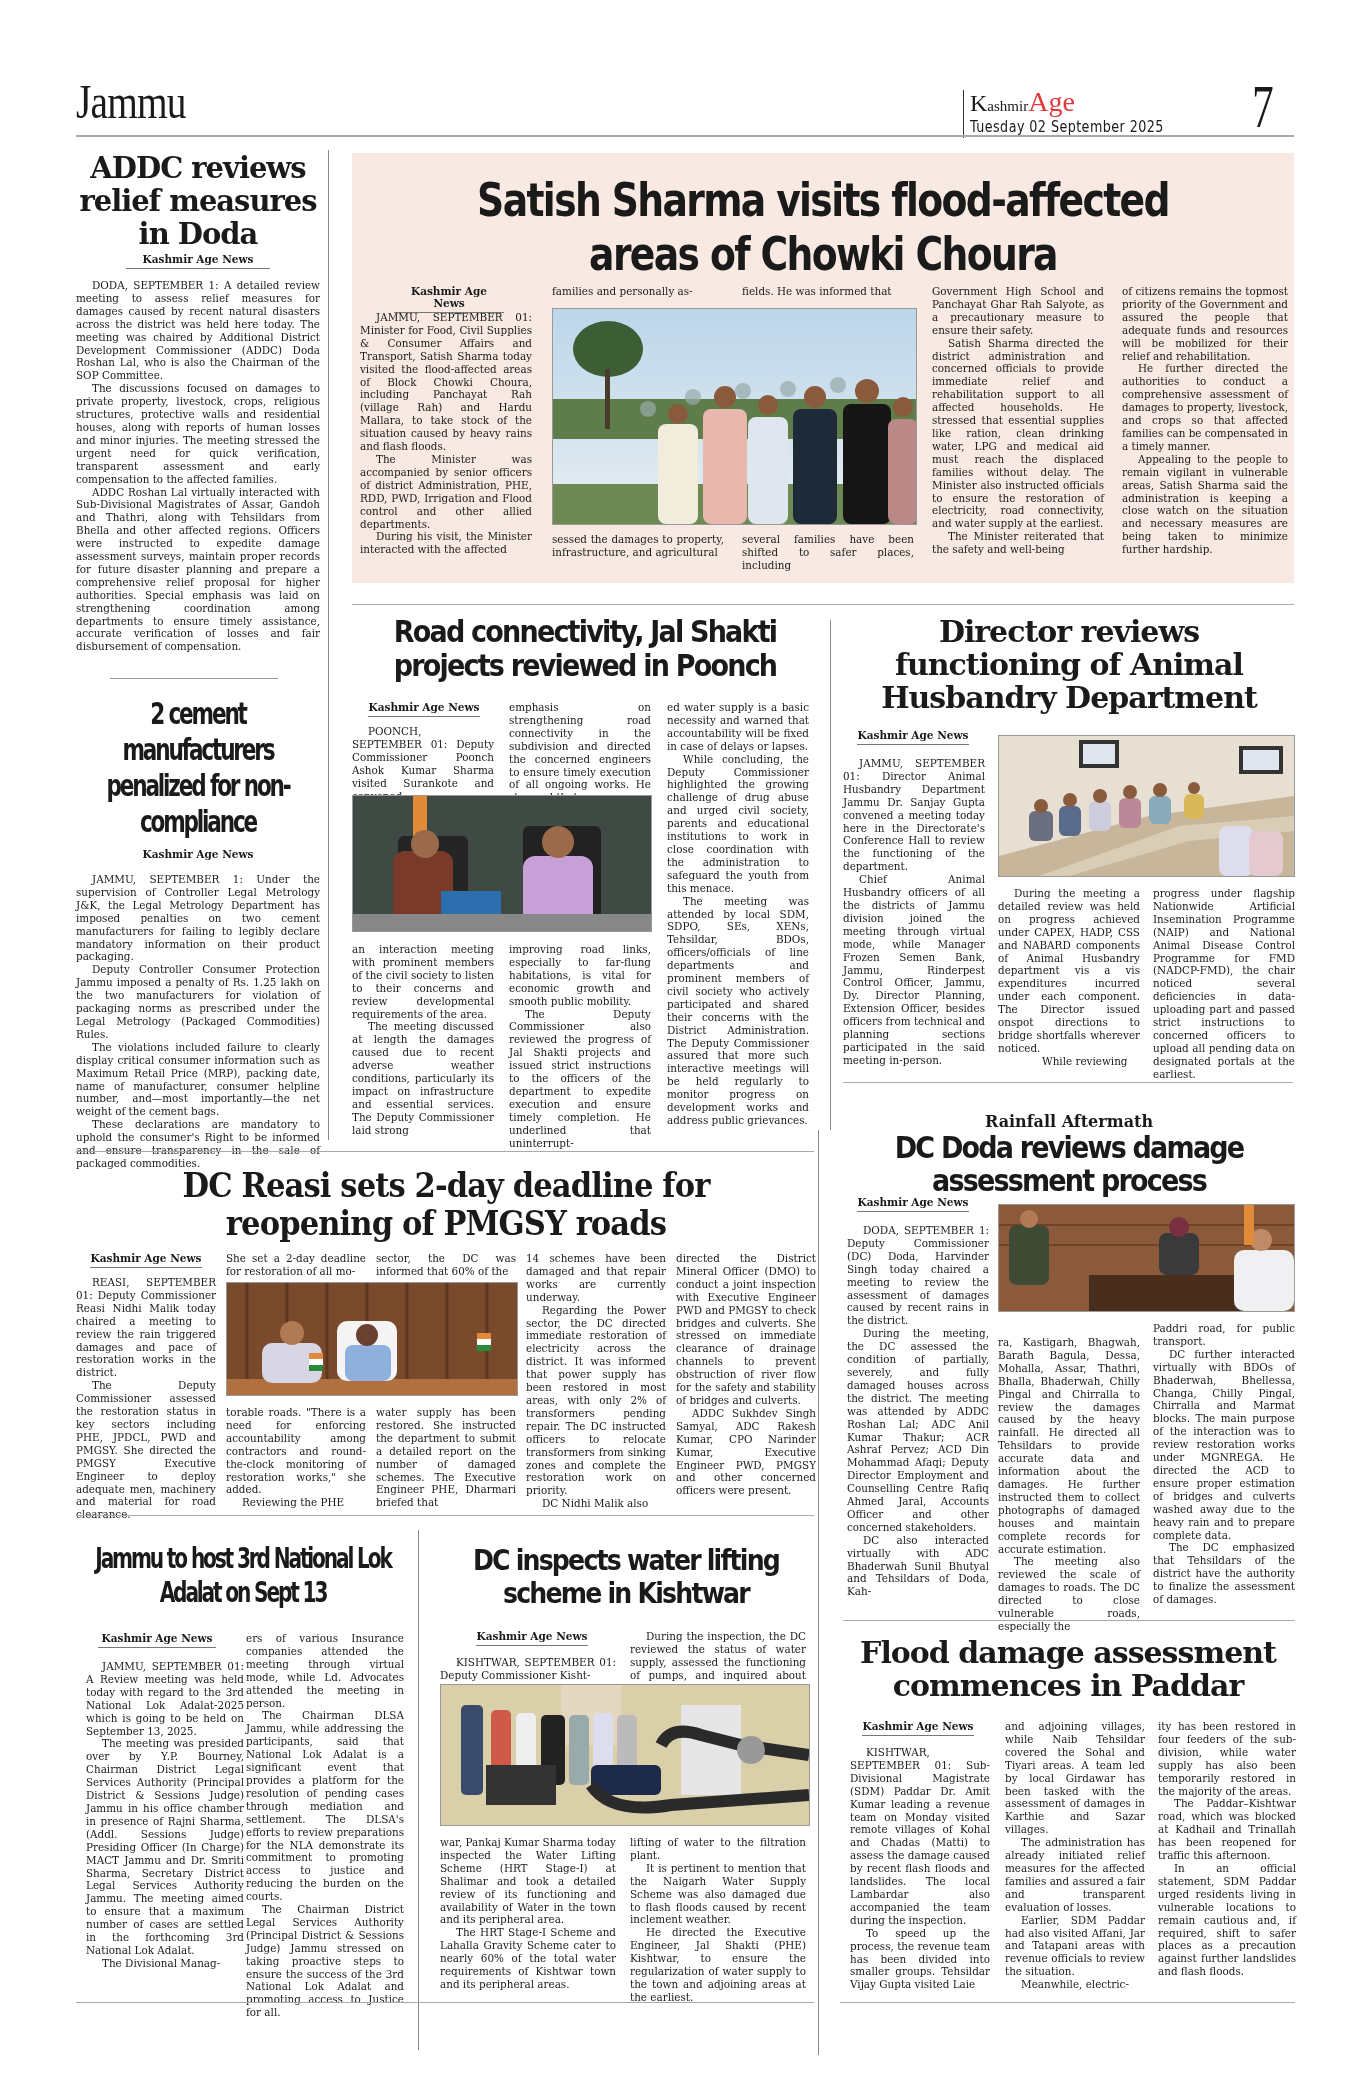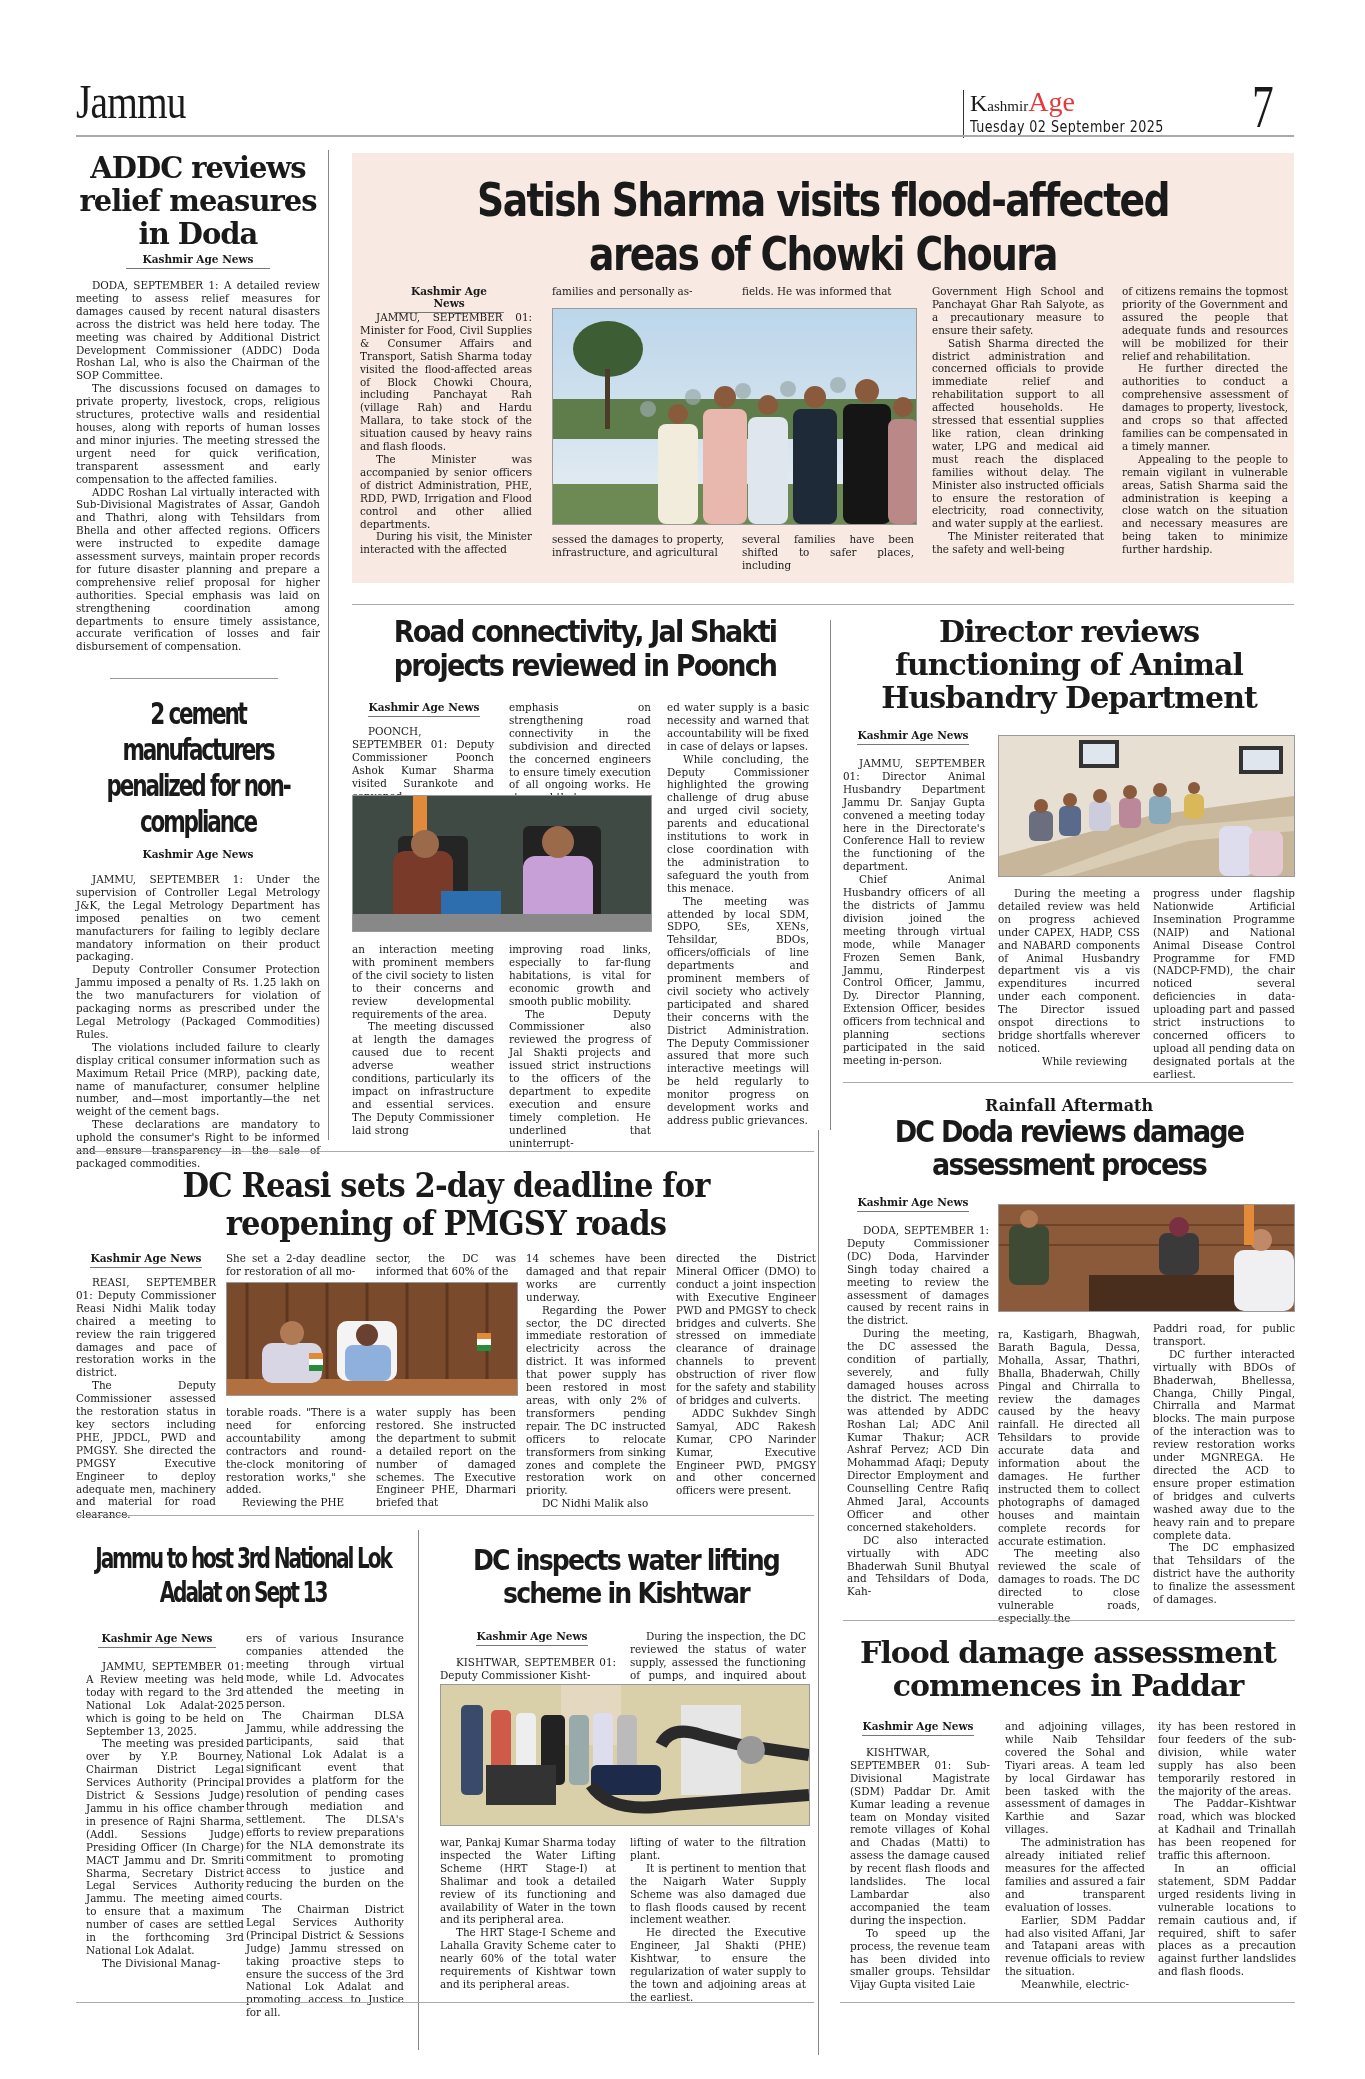--- a/index.html
+++ b/index.html
@@ -17,21 +17,21 @@
   .vrule{width:1px;background:#888;}
   .hl-serif{font-family:"DejaVu Serif",serif;font-weight:bold;text-align:center;letter-spacing:-1px;}
   .hl-cond{font-family:"DejaVu Sans",sans-serif;font-weight:bold;text-align:center;letter-spacing:-2px;}
   .hl-ultra{font-family:"DejaVu Sans",sans-serif;font-weight:bold;text-align:center;letter-spacing:-3px;transform:scaleX(.72);transform-origin:center top;}
   .byline{font-family:"DejaVu Serif",serif;font-weight:bold;font-size:10.5px;text-align:center;border-bottom:1px solid #777;padding-bottom:3px;}
   .body{font-family:"DejaVu Serif",serif;font-size:10.4px;line-height:12.9px;text-align:justify;hyphens:auto;}
   .body p{margin:0;text-indent:16px;}
   .body p.noindent{text-indent:0;}
   .photo{position:relative;overflow:hidden;border:1px solid #999;}
   .tint{background:#f8e9e3;}
-  .kicker{font-family:"DejaVu Serif",serif;font-weight:bold;font-size:16px;text-align:center;}
+  .kicker{font-family:"DejaVu Serif",serif;font-weight:bold;font-size:16px;text-align:center;margin-top:16px;}
 </style>
 </head>
 <body>
 
 <div class="abs masthead-section">Jammu</div>
 <div class="abs brand-wrap">
   <div class="brand">
     <span class="k">K</span><span class="ash">ashmir</span><span class="age">Age</span>
   </div>
   <div class="dateline">Tuesday 02 September 2025</div>
@@ -241,21 +241,21 @@
       <rect x="10" y="20" width="40" height="60" rx="8" fill="#3f4a35"></rect>
         <circle cx="30" cy="14" r="9" fill="#b07a55"></circle>
       <rect x="90" y="70" width="160" height="36" fill="#4a2e1d"></rect>
       <rect x="160" y="28" width="40" height="42" rx="8" fill="#3a3a3a"></rect>
         <circle cx="180" cy="22" r="10" fill="#7a3040"></circle>
       <rect x="235" y="45" width="60" height="61" rx="10" fill="#f0f0f2"></rect>
         <circle cx="262" cy="35" r="11" fill="#c08a68"></circle>
       <rect x="245" y="0" width="10" height="40" fill="#e08a3a"></rect>
     </svg>
   </div>
-  <div class="body" style="position:absolute;left:155px;top:232px;width:142px;">
+  <div class="body" style="position:absolute;left:155px;top:240px;width:142px;">
     <p class="noindent">ra, Kastigarh, Bhagwah, Barath Bagula, Dessa, Mohalla, Assar, Thathri, Bhalla, Bhaderwah, Chilly Pingal and Chirralla to review the damages caused by the heavy rainfall. He directed all Tehsildars to provide accurate data and information about the damages. He further instructed them to collect photographs of damaged houses and maintain complete records for accurate estimation.</p>
     <p>The meeting also reviewed the scale of damages to roads. The DC directed to close vulnerable roads, especially the</p>
   </div>
   <div class="body" style="position:absolute;left:310px;top:226px;width:142px;">
     <p class="noindent">Paddri road, for public transport.</p>
     <p>DC further interacted virtually with BDOs of Bhaderwah, Bhellessa, Changa, Chilly Pingal, Chirralla and Marmat blocks. The main purpose of the interaction was to review restoration works under MGNREGA. He directed the ACD to ensure proper estimation of bridges and culverts washed away due to the heavy rain and to prepare complete data.</p>
     <p>The DC emphasized that Tehsildars of the district have the authority to finalize the assessment of damages.</p>
   </div>
 </div>
 

